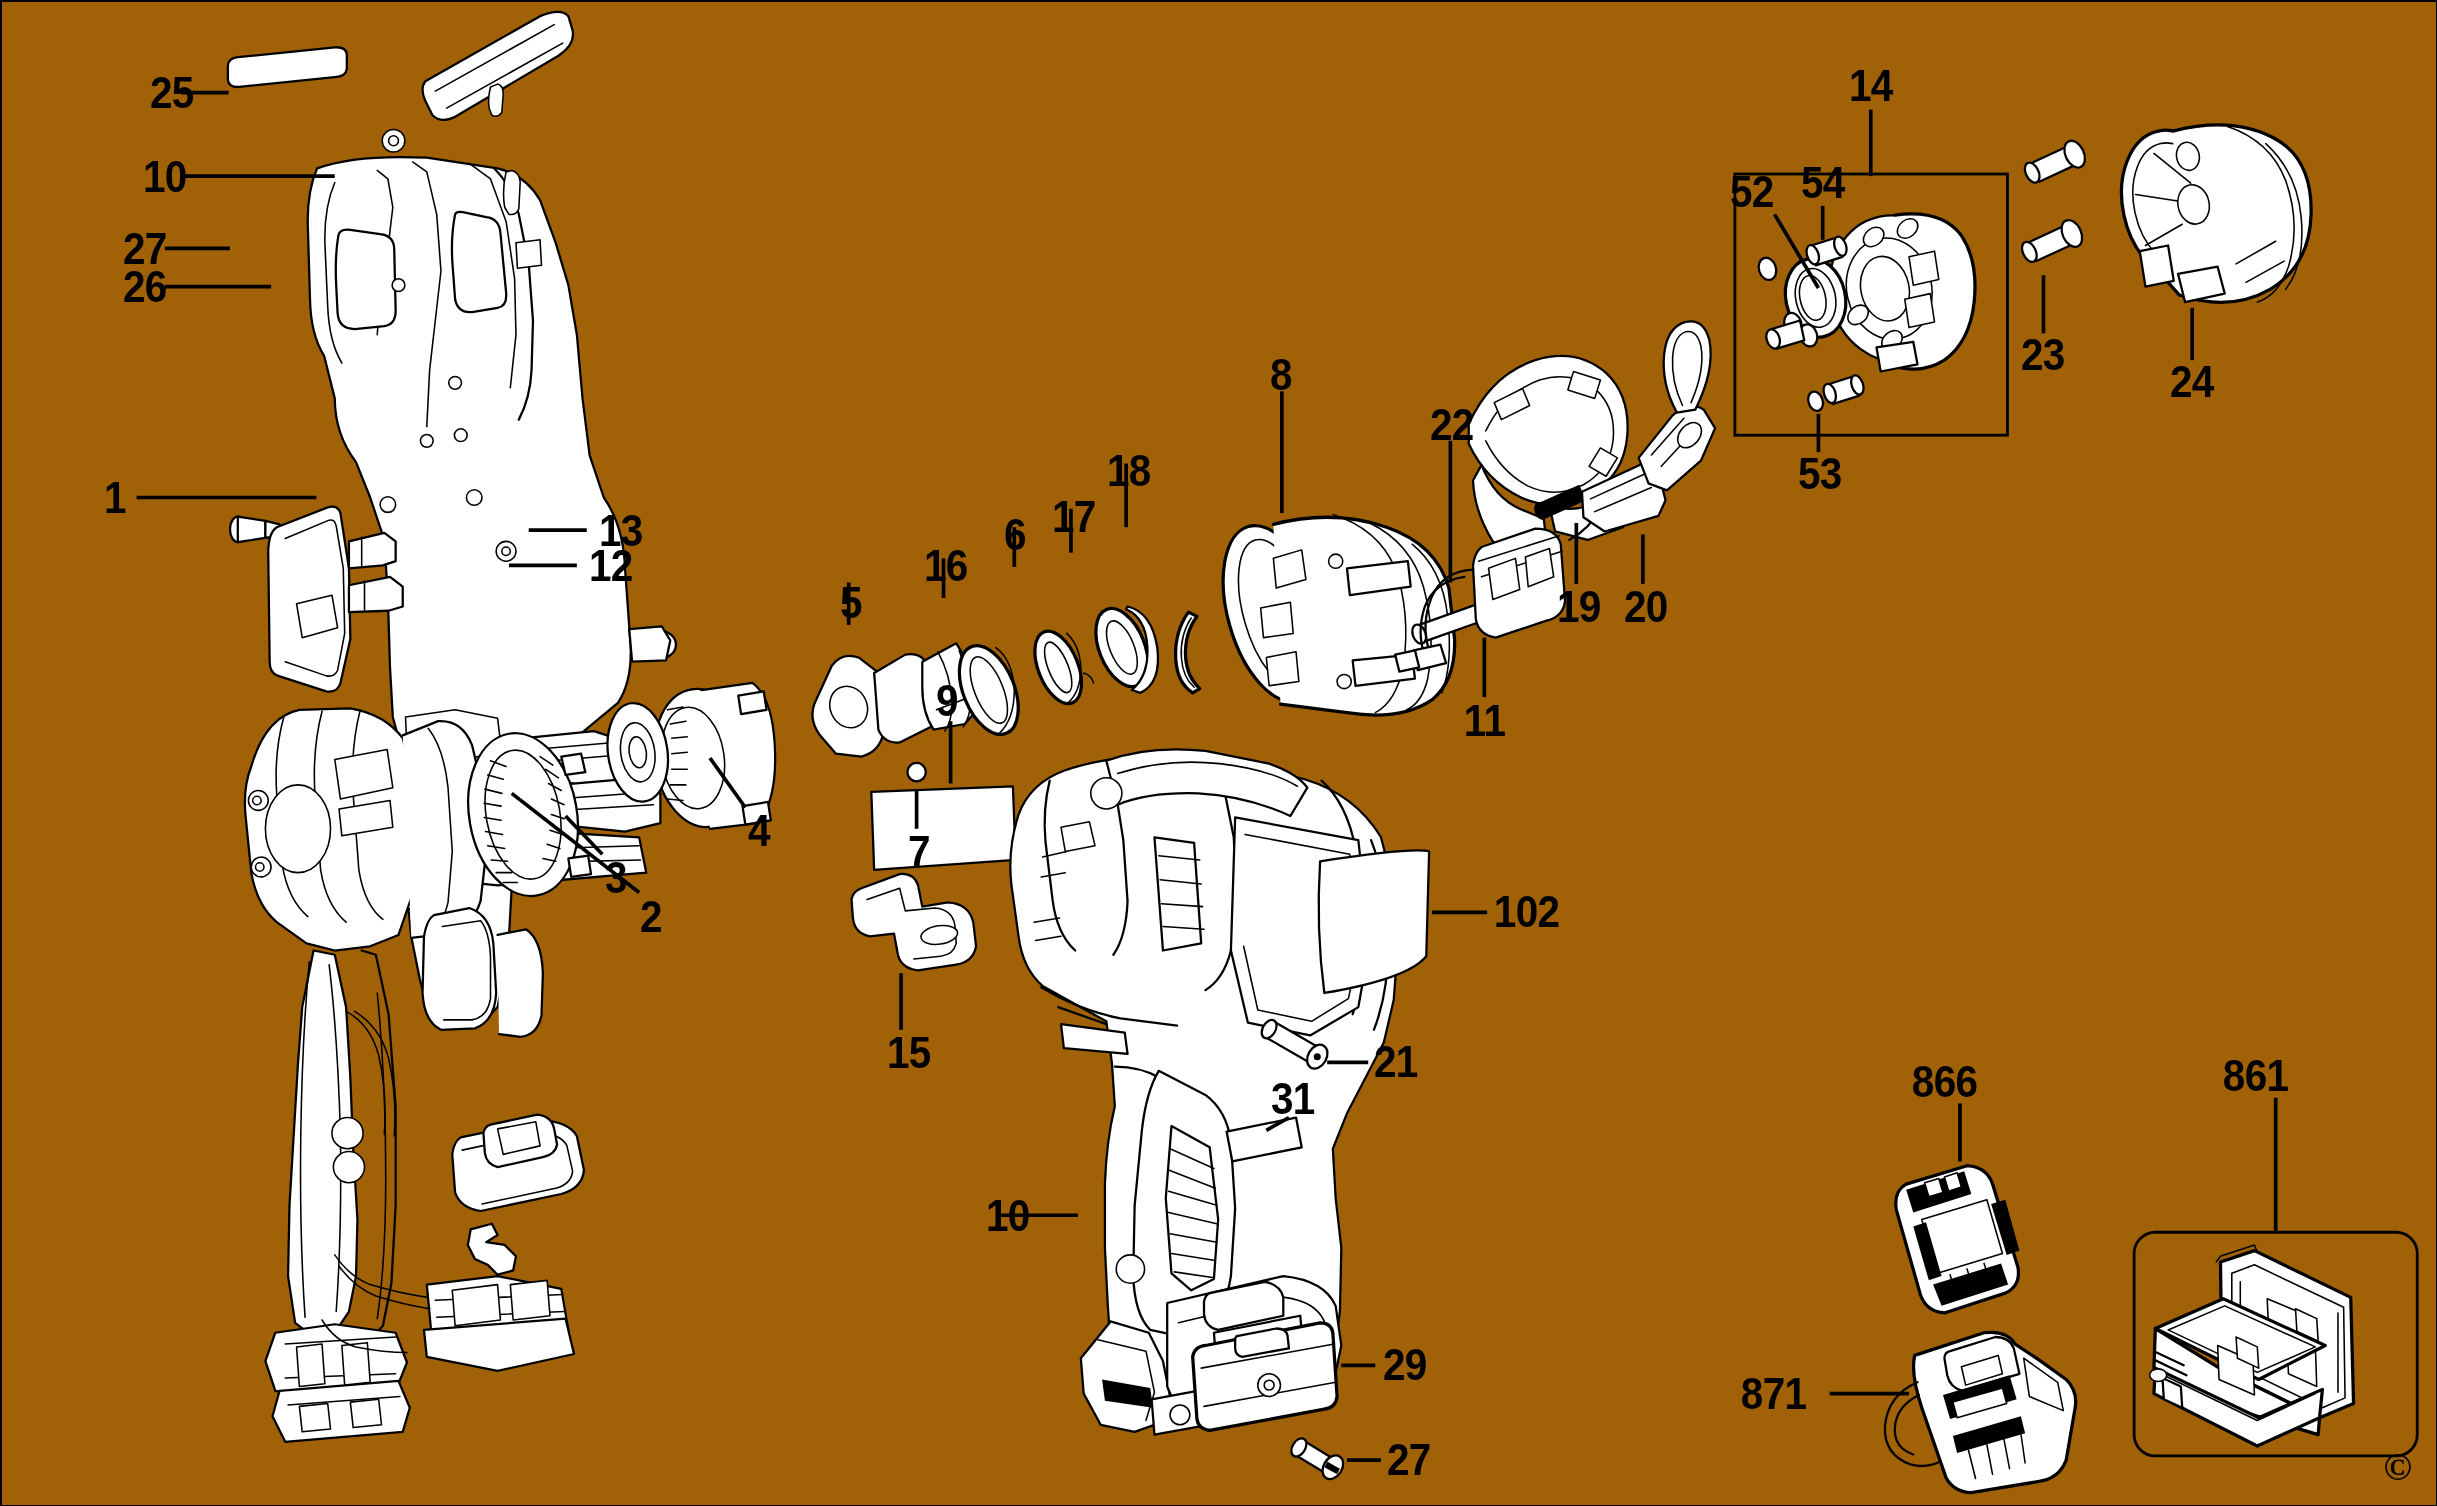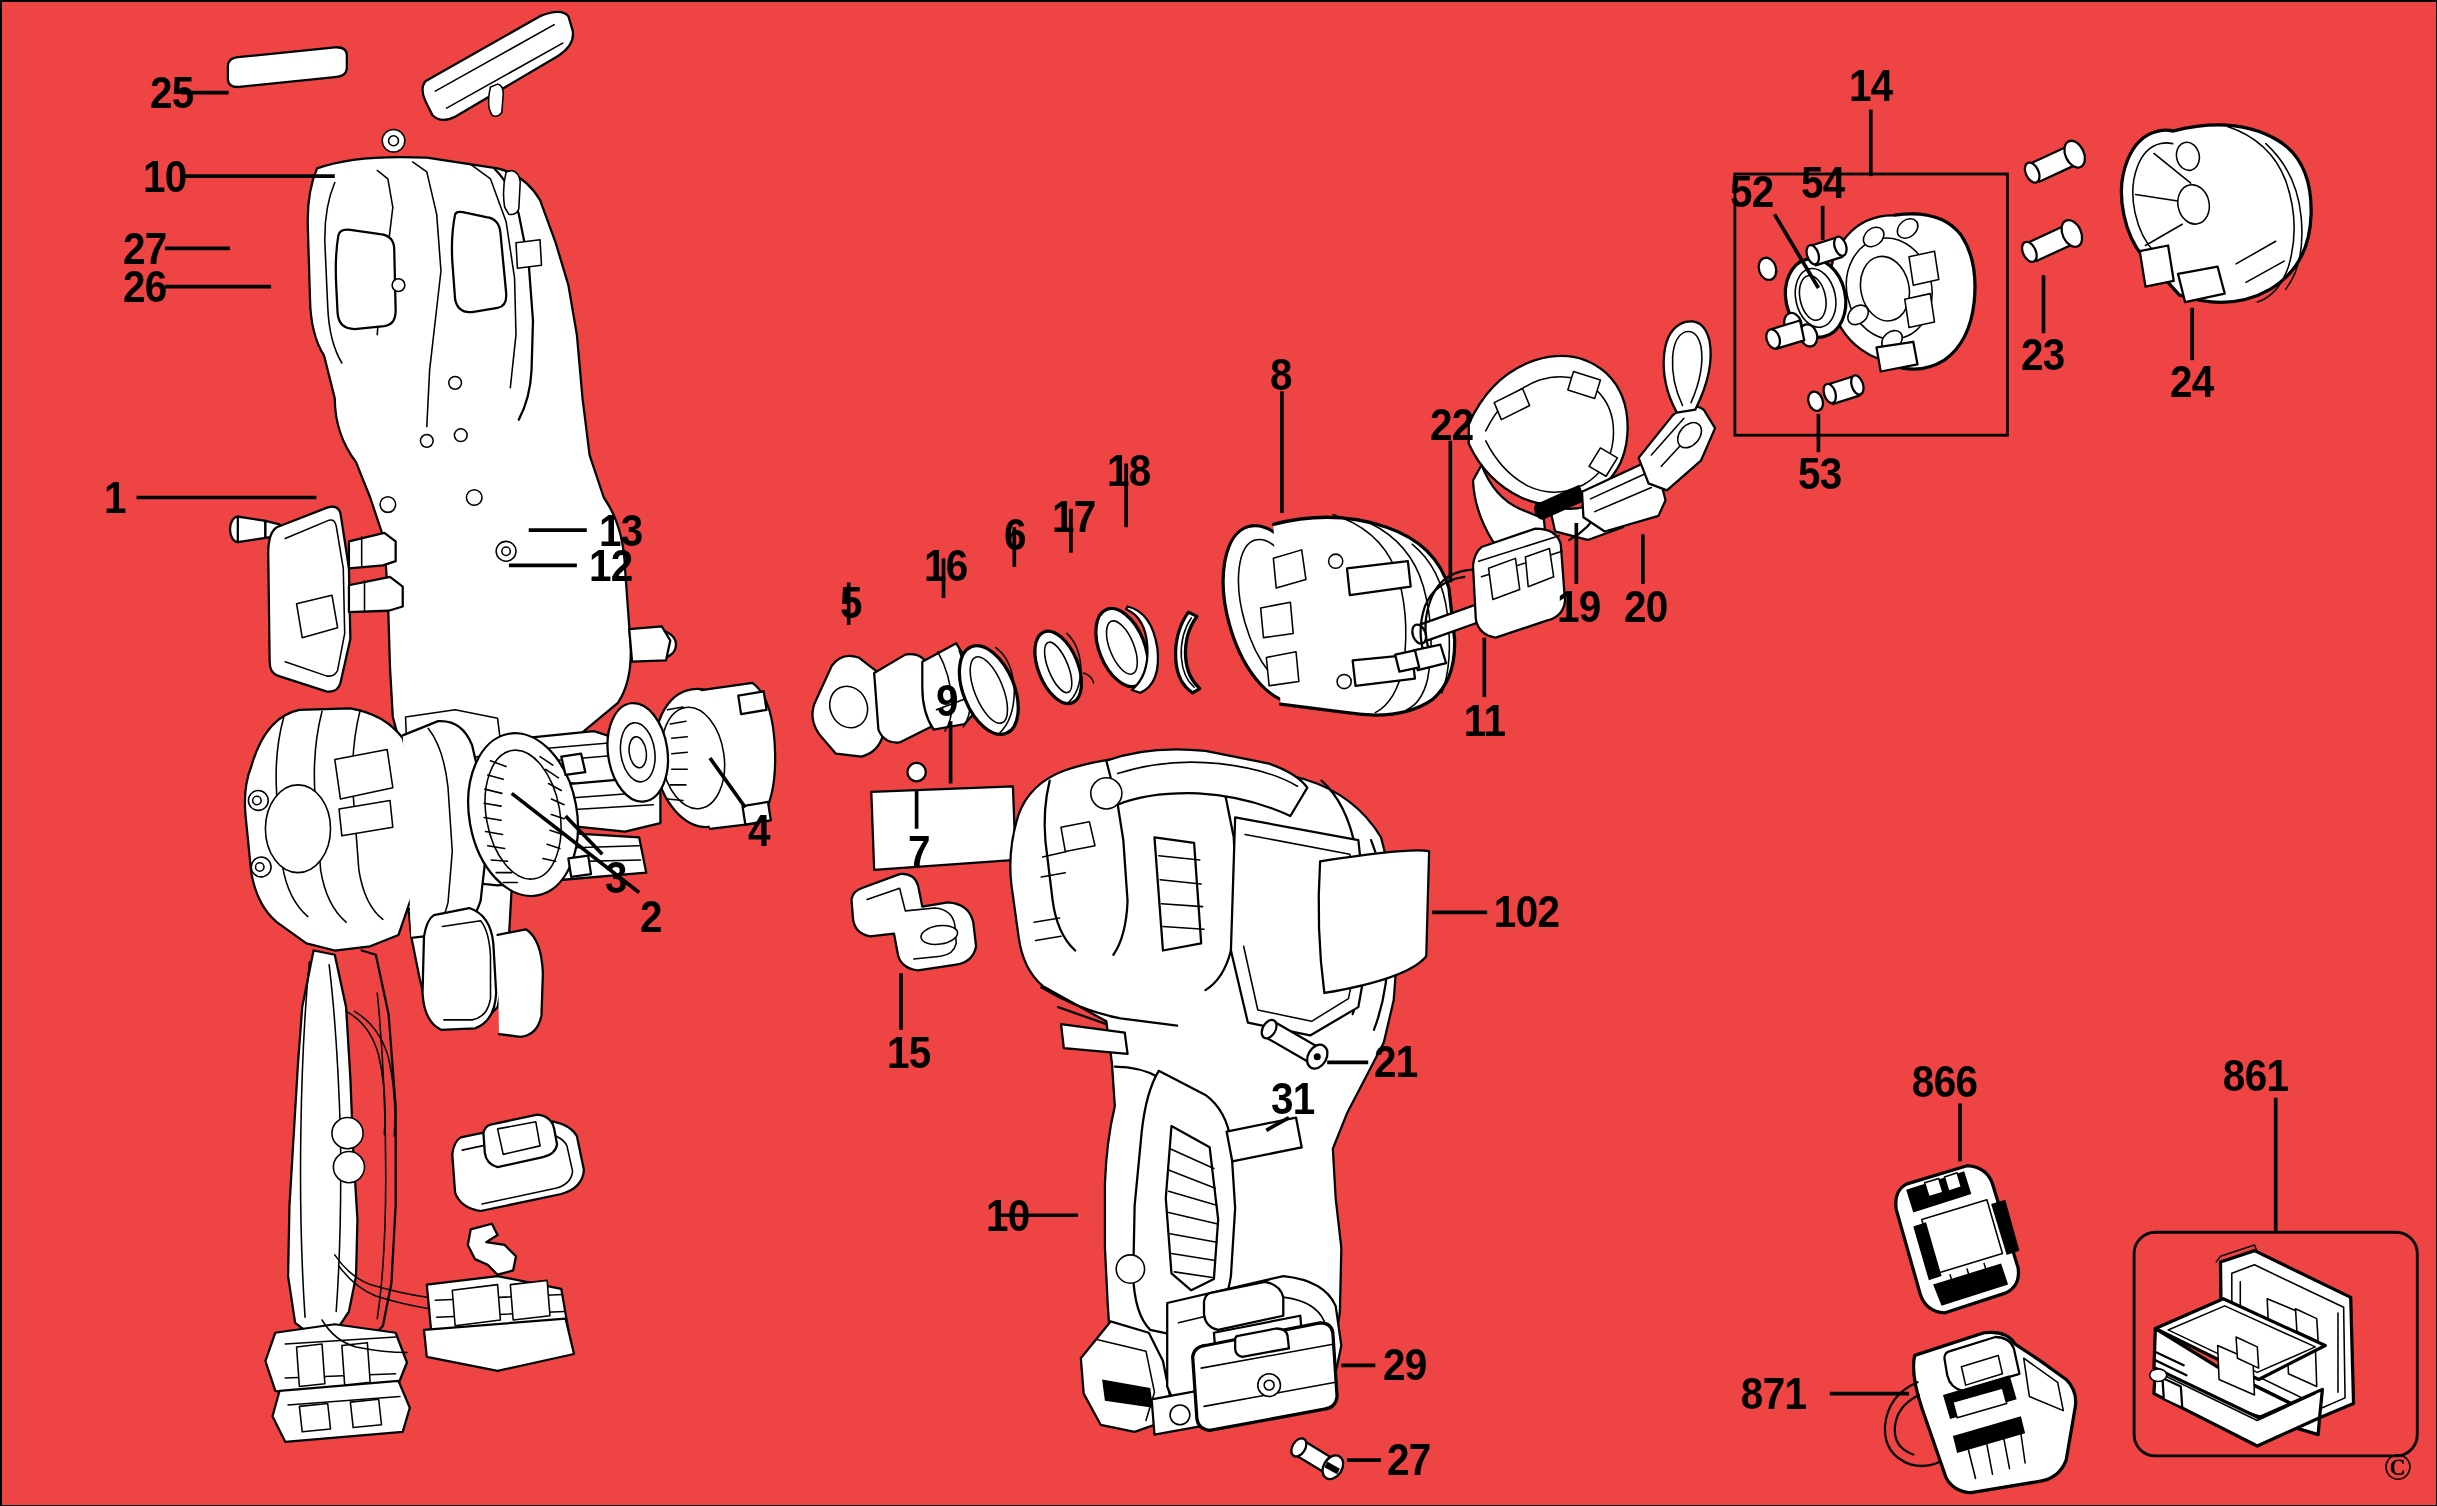--- a/index.html
+++ b/index.html
@@ -7,21 +7,21 @@
     padding: 0;
     background: #ffffff;
   }
   body {
     font-family: "Liberation Sans", "DejaVu Sans", sans-serif;
   }
   #sheet {
     position: relative;
     width: 2438px;
     height: 1507px;
-    background: #ef4444;
+    background: #a16207;
     overflow: hidden;
     box-sizing: border-box;
     border: 2.1px solid #000;
   }
   #art {
     position: absolute;
     left: 0;
     top: 0;
     width: 2438px;
     height: 1507px;

